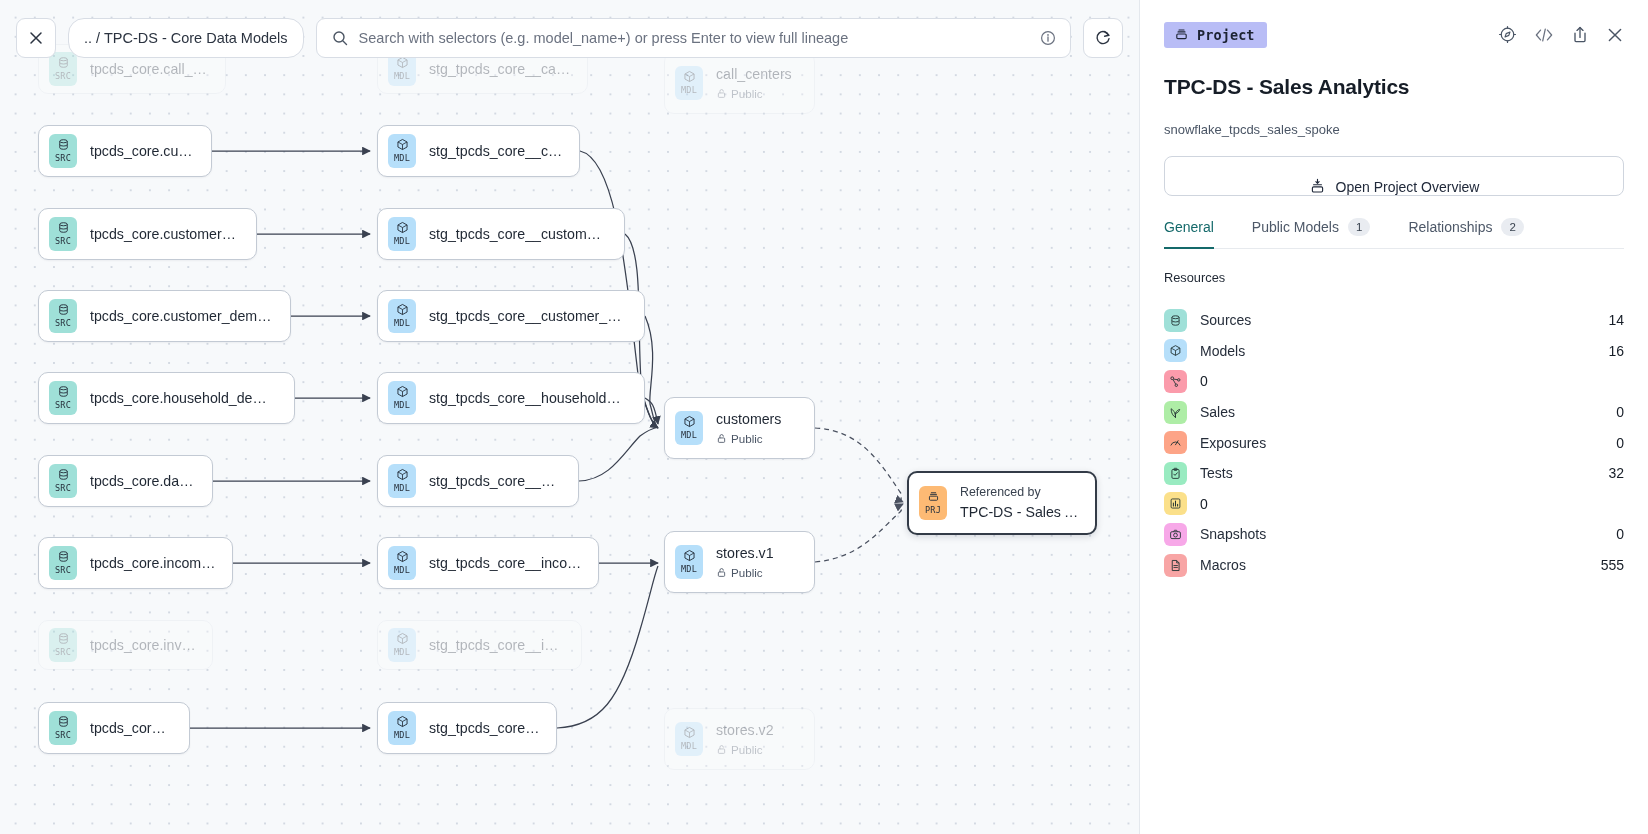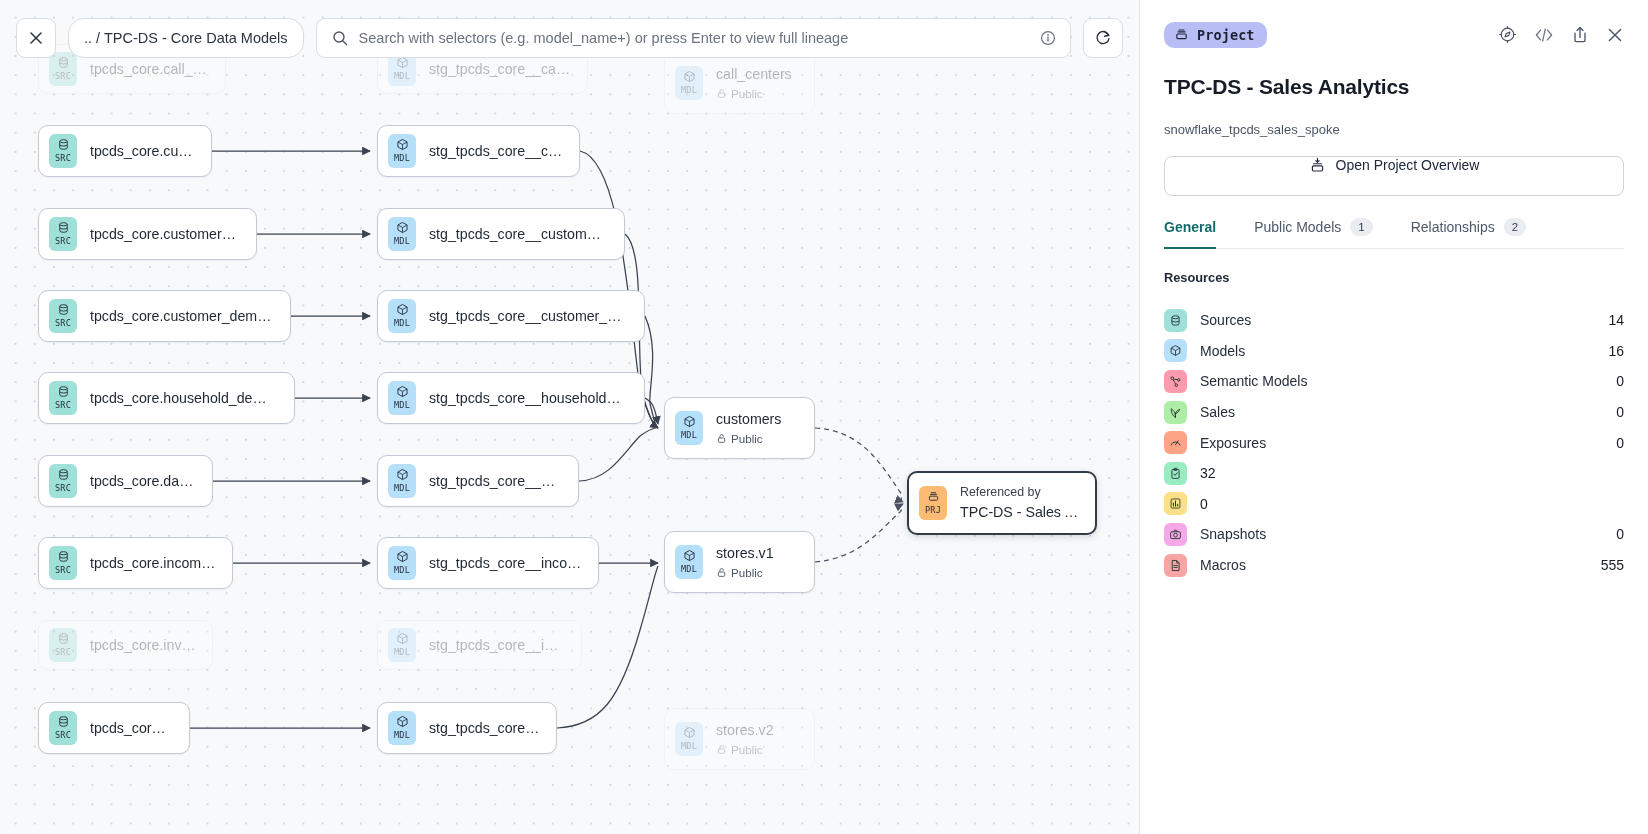--- a/index.html
+++ b/index.html
@@ -121,51 +121,51 @@
     width: 509px; height: 834px; flex: none;
     background: #fff;
     border-left: 1px solid #e4e8ed;
     padding: 0 24px;
     position: relative;
   }
   .panel-top { display: flex; align-items: center; justify-content: space-between; height: 56px; padding-top: 13px; }
   .proj-chip {
     display: inline-flex; align-items: center; gap: 8px;
     background: #b9bdf6; color: #1d2333;
-    border-radius: 10px; padding: 5px 12px 5px 10px;
+    border-radius: 3px; padding: 5px 12px 5px 10px;
     font-size: 13.5px; font-weight: 600;
     font-family: "DejaVu Sans Mono", monospace;
     letter-spacing: .1px;
     cursor: pointer;
   }
   .panel-icons { display: flex; align-items: center; gap: 17px; }
   .pic { cursor: pointer; display: flex; align-items: center; color: #4a5565; }
   .panel-title {
     font-size: 21px; font-weight: 700; color: #161d27; margin-top: 19px; letter-spacing: -.2px;
   }
   .panel-subtitle { font-size: 13px; color: #4a5565; margin-top: 23px; }
   .overview-btn {
     margin-top: 19px; width: 100%; height: 40px;
     border: 1px solid #cfd5de; border-radius: 8px; background: #fff;
-    display: flex; align-items: flex-start; justify-content: center; gap: 10px;
+    display: flex; align-items: flex-end; justify-content: center; gap: 10px;
     font-size: 14px; color: #20293a; cursor: pointer;
   }
   .tabs { display: flex; gap: 0; margin-top: 22px; border-bottom: 1px solid #e7eaee; }
   .tab {
     padding: 0 0 11px 0; margin-right: 38px;
     font-size: 14px; color: #4d5868; cursor: pointer;
     display: flex; align-items: center; gap: 9px;
     border-bottom: 2.5px solid transparent; margin-bottom: -1px;
   }
-  .tab.active { color: #14696a; font-weight: 700; border-bottom-color: #14696a; text-align: right; }
+  .tab.active { color: #14696a; font-weight: 400; border-bottom-color: #14696a; text-align: right; }
   .tab-count {
     background: #e9ecf1; color: #39424f; border-radius: 10px;
     font-size: 11.5px; padding: 1px 8px; line-height: 16px; min-width: 22px; text-align: center;
   }
-  .res-heading { font-size: 12.8px; font-weight: 700; color: #1f2733; margin-top: 21px; }
+  .res-heading { font-size: 12.8px; font-weight: 400; color: #1f2733; margin-top: 21px; }
   .res-list { margin-top: 20px; }
   .res-row {
     display: flex; align-items: center; height: 30.6px; gap: 13px; cursor: pointer;
   }
   .res-ico {
     width: 23px; height: 23px; flex: none; border-radius: 6px;
     display: flex; align-items: center; justify-content: center;
   }
   .res-name { flex: 1; font-size: 14px; color: #252d3a; }
   .res-count { font-size: 14px; color: #161d27; font-weight: 500; }
@@ -667,21 +667,20 @@
         </div>
         <div class="res-row">
     <span class="res-ico" style="background:#fb9bab">
             <svg width="13" height="13" viewBox="0 0 16 16">
               <circle cx="4" cy="4" r="1.7" stroke="#233" stroke-width="1.1" fill="none"></circle>
               <circle cx="12" cy="6" r="1.5" stroke="#233" stroke-width="1.1" fill="none"></circle>
               <circle cx="9" cy="12.6" r="1.5" stroke="#233" stroke-width="1.1" fill="none"></circle>
               <path d="M5.4 5 L10.6 5.8 M5 5.6 L8.2 11.2" stroke="#233" stroke-width="1.05"></path>
             </svg>
           </span>
-    <span class="res-name">Semantic Models</span>
     <span class="res-count">0</span>
         </div>
         <div class="res-row">
     <span class="res-ico" style="background:#aeeda6">
             <svg width="13" height="13" viewBox="0 0 16 16">
               <path d="M8 14 C8 8 5 4.6 2.6 3.4 C2.6 9 5 12.2 8 14 Z" stroke="#233" stroke-width="1.05" fill="none" stroke-linejoin="round"></path>
               <path d="M8 14 L8 8.4" stroke="#233" stroke-width="1.05" stroke-linecap="round"></path>
               <path d="M8.6 9.2 C10.4 8.4 12.6 6.6 13.2 4.2 C10.6 4.8 9 6.6 8.6 8.4" stroke="#233" stroke-width="1.05" fill="none" stroke-linejoin="round"></path>
             </svg>
           </span>
@@ -699,20 +698,21 @@
     <span class="res-count">0</span>
         </div>
         <div class="res-row">
     <span class="res-ico" style="background:#99ebc1">
             <svg width="13" height="13" viewBox="0 0 16 16">
               <rect x="3.6" y="3" width="8.8" height="11" rx="1.4" stroke="#233" stroke-width="1.1" fill="none"></rect>
               <rect x="6" y="1.6" width="4" height="2.6" rx=".9" stroke="#233" stroke-width="1.05" fill="none"></rect>
               <path d="M5.9 8.8 L7.4 10.3 L10.3 7.1" stroke="#233" stroke-width="1.15" fill="none" stroke-linecap="round" stroke-linejoin="round"></path>
             </svg>
           </span>
+    <span class="res-name">Tests</span>
     <span class="res-count">32</span>
         </div>
         <div class="res-row">
     <span class="res-ico" style="background:#fbe08a">
             <svg width="13" height="13" viewBox="0 0 16 16">
               <rect x="2.6" y="2.4" width="10.8" height="11.2" rx="1.4" stroke="#233" stroke-width="1.05" fill="none"></rect>
               <path d="M5.4 11 L5.4 7.4 M8 11 L8 4.8 M10.6 11 L10.6 8.8" stroke="#233" stroke-width="1.25" stroke-linecap="round"></path>
             </svg>
           </span>
     <span class="res-count">0</span>

